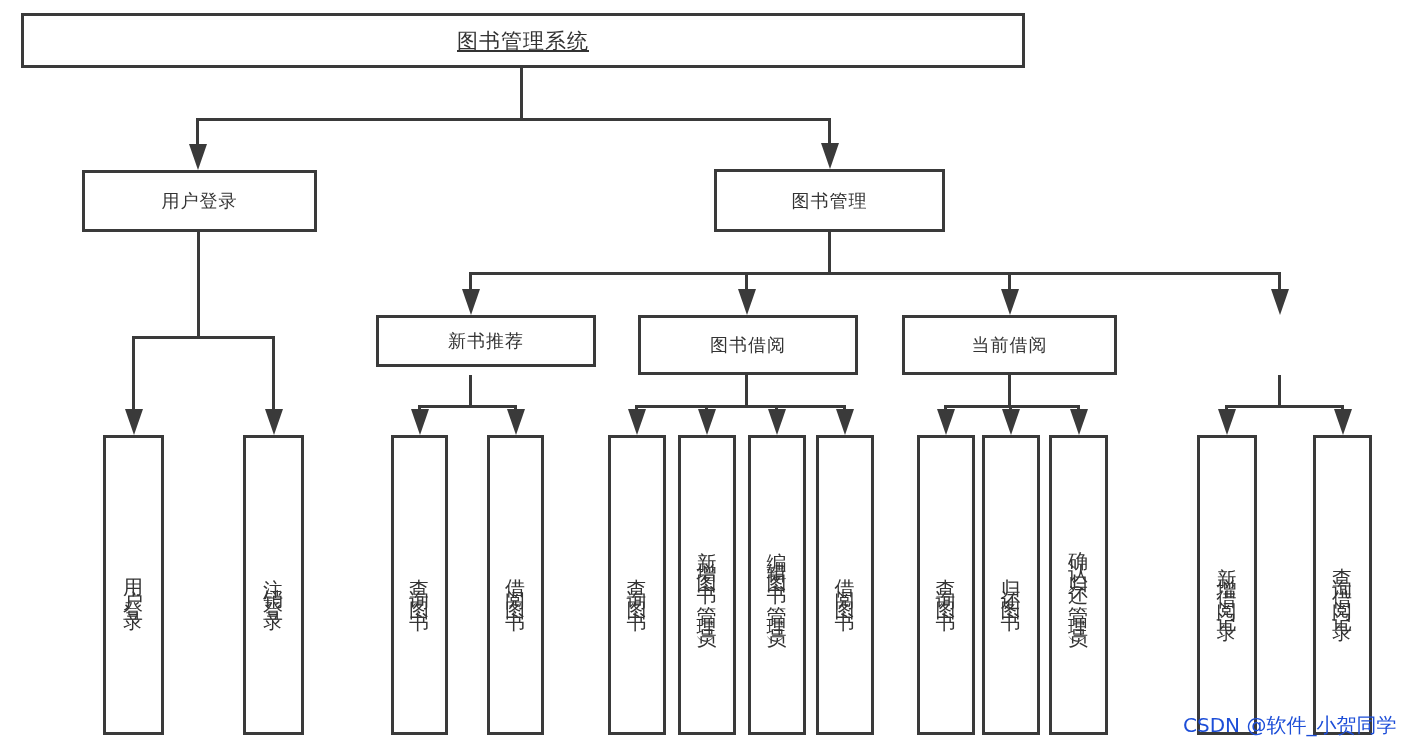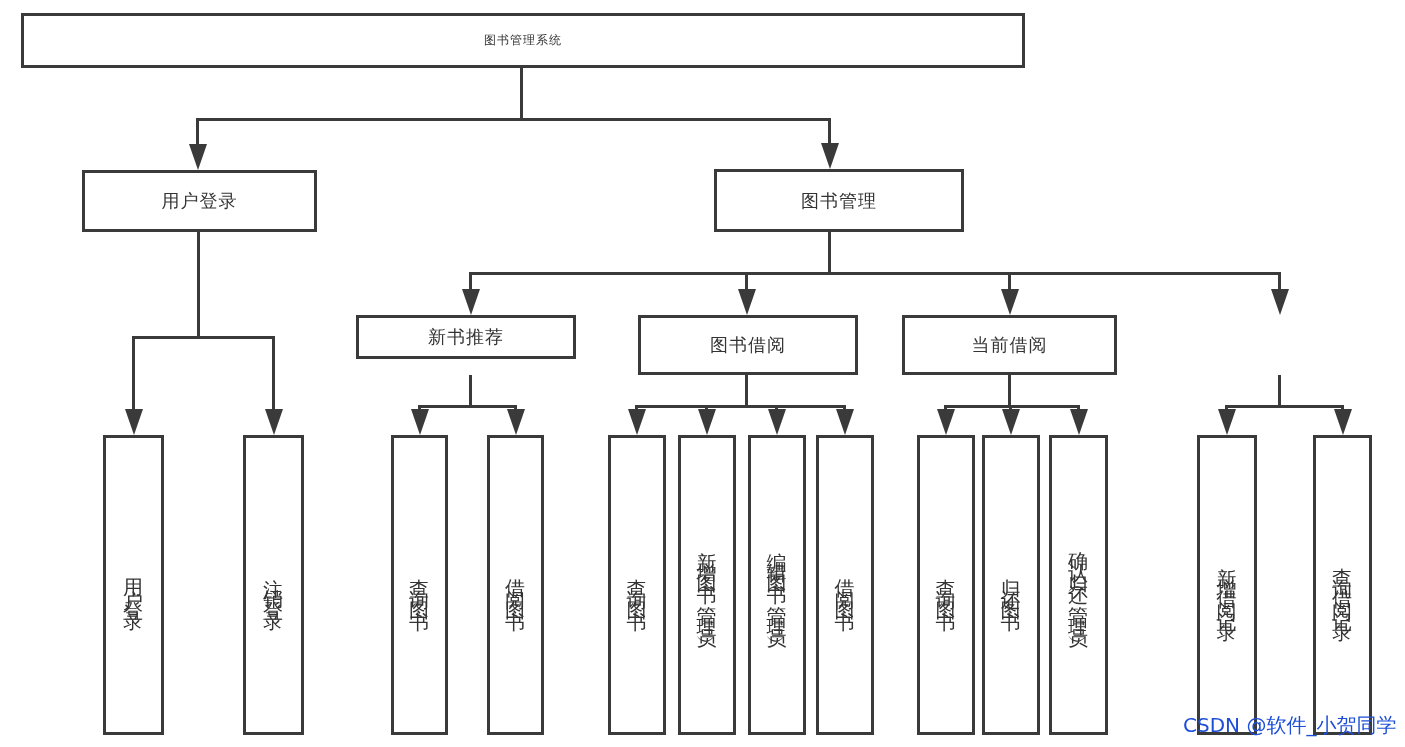--- a/index.html
+++ b/index.html
@@ -5,21 +5,21 @@
   html,body{margin:0;padding:0;background:#fff;}
   .stage{
     position:relative;width:1405px;height:747px;background:#ffffff;
     font-family:"DejaVu Sans","Liberation Sans",sans-serif;overflow:hidden;
   }
   .box{
     position:absolute;box-sizing:border-box;background:#ffffff;
     border:3px solid #3a3a3a;display:flex;align-items:center;justify-content:center;
     color:#333333;font-size:18px;letter-spacing:1px;text-align:center;z-index:2;
   }
-  .root-box{font-size:12px;}
+  .root-box{font-size:21px;text-decoration:underline;}
   .leaf span{
     writing-mode:vertical-rl;text-orientation:mixed;
     font-size:20px;letter-spacing:11px;line-height:1;display:block;
   }
   .vline,.hline{position:absolute;background:#3a3a3a;z-index:1;}
   .vline{width:3px;}
   .hline{height:3px;}
   .arrow{
     position:absolute;width:0;height:0;z-index:1;
     border-left:9px solid transparent;border-right:9px solid transparent;
@@ -94,25 +94,25 @@
   <div class="vline" style="left:1341px;top:405px;height:7px;"></div>
   <div class="arrow" style="left:1334px;top:409px;"></div>
 
   <div class="box root-box" style="left:21px;top:13px;width:1004px;height:55px;">
     <span>图书管理系统</span>
   </div>
 
   <div class="box" style="left:82px;top:170px;width:235px;height:62px;">
     <span>用户登录</span>
   </div>
-  <div class="box" style="left:714px;top:169px;width:250px;height:63px;">
+  <div class="box" style="left:714px;top:169px;width:231px;height:63px;">
     <span>图书管理</span>
   </div>
 
-  <div class="box" style="left:356px;top:315px;width:220px;height:44px;">
+  <div class="box" style="left:376px;top:315px;width:220px;height:52px;">
     <span>新书推荐</span>
   </div>
   <div class="box" style="left:638px;top:315px;width:220px;height:60px;">
     <span>图书借阅</span>
   </div>
   <div class="box" style="left:902px;top:315px;width:215px;height:60px;">
     <span>当前借阅</span>
   </div>
 
   <div class="box leaf" style="left:103px;top:435px;width:61px;height:300px;">

